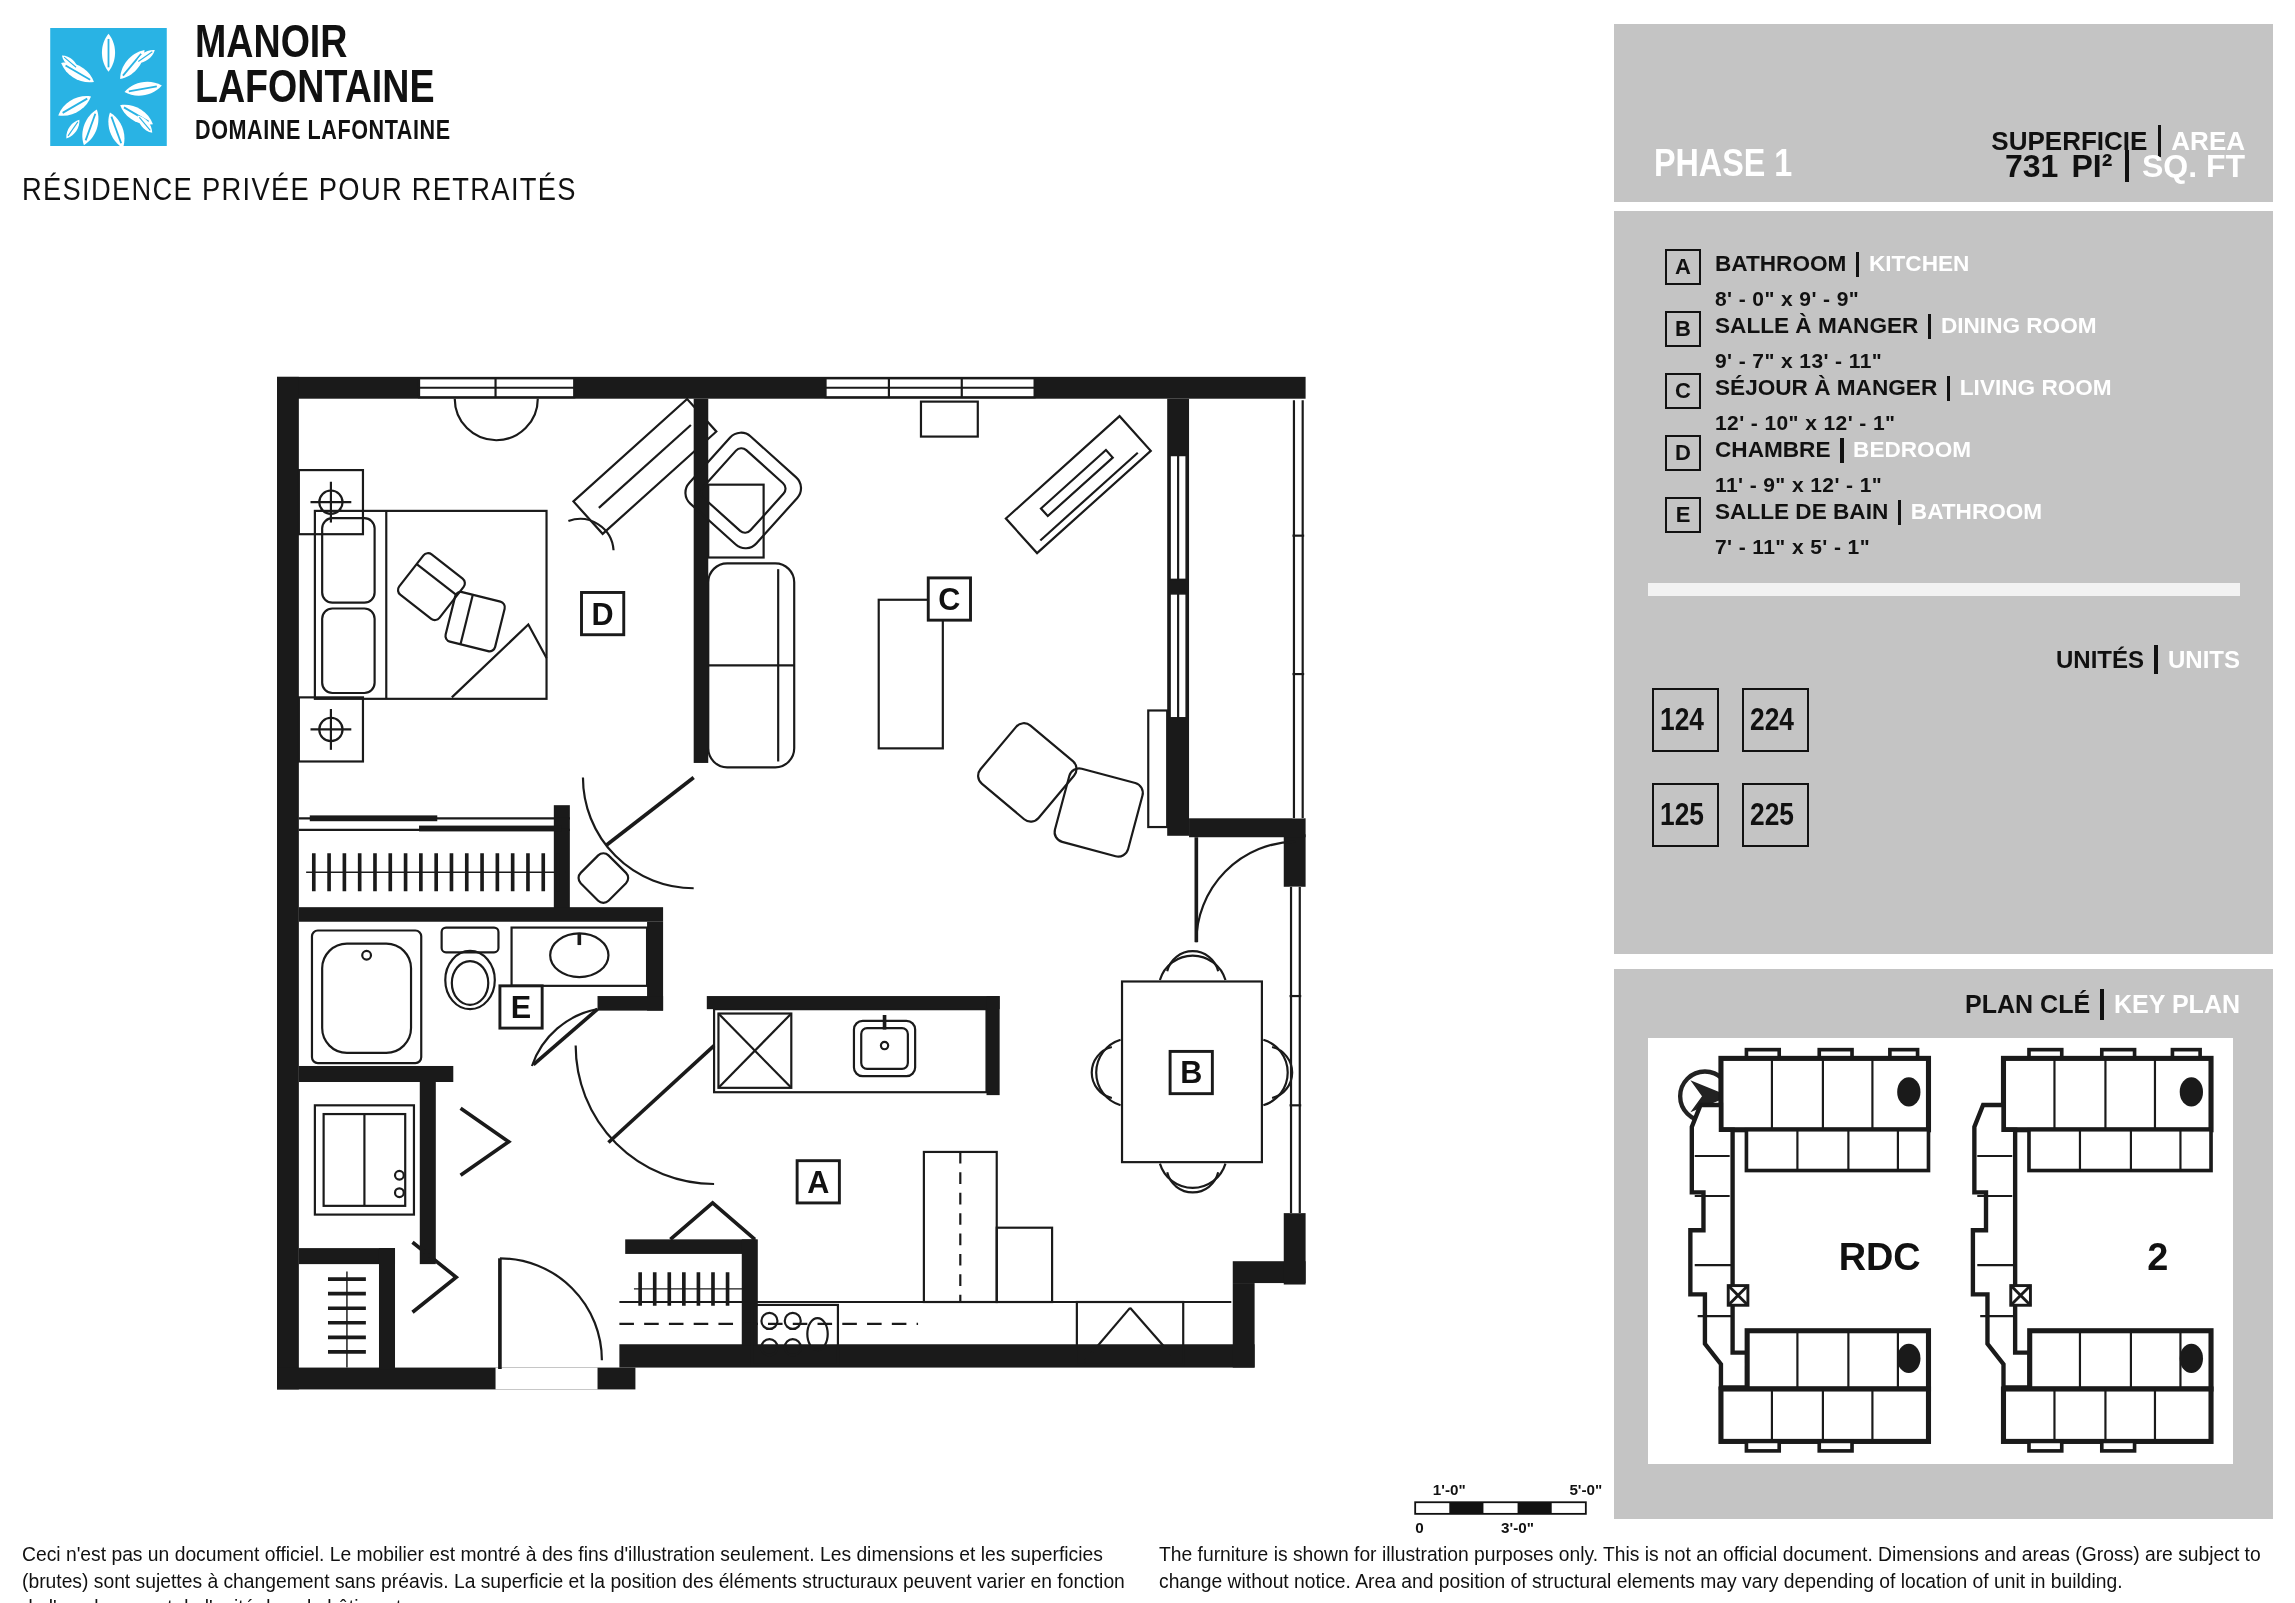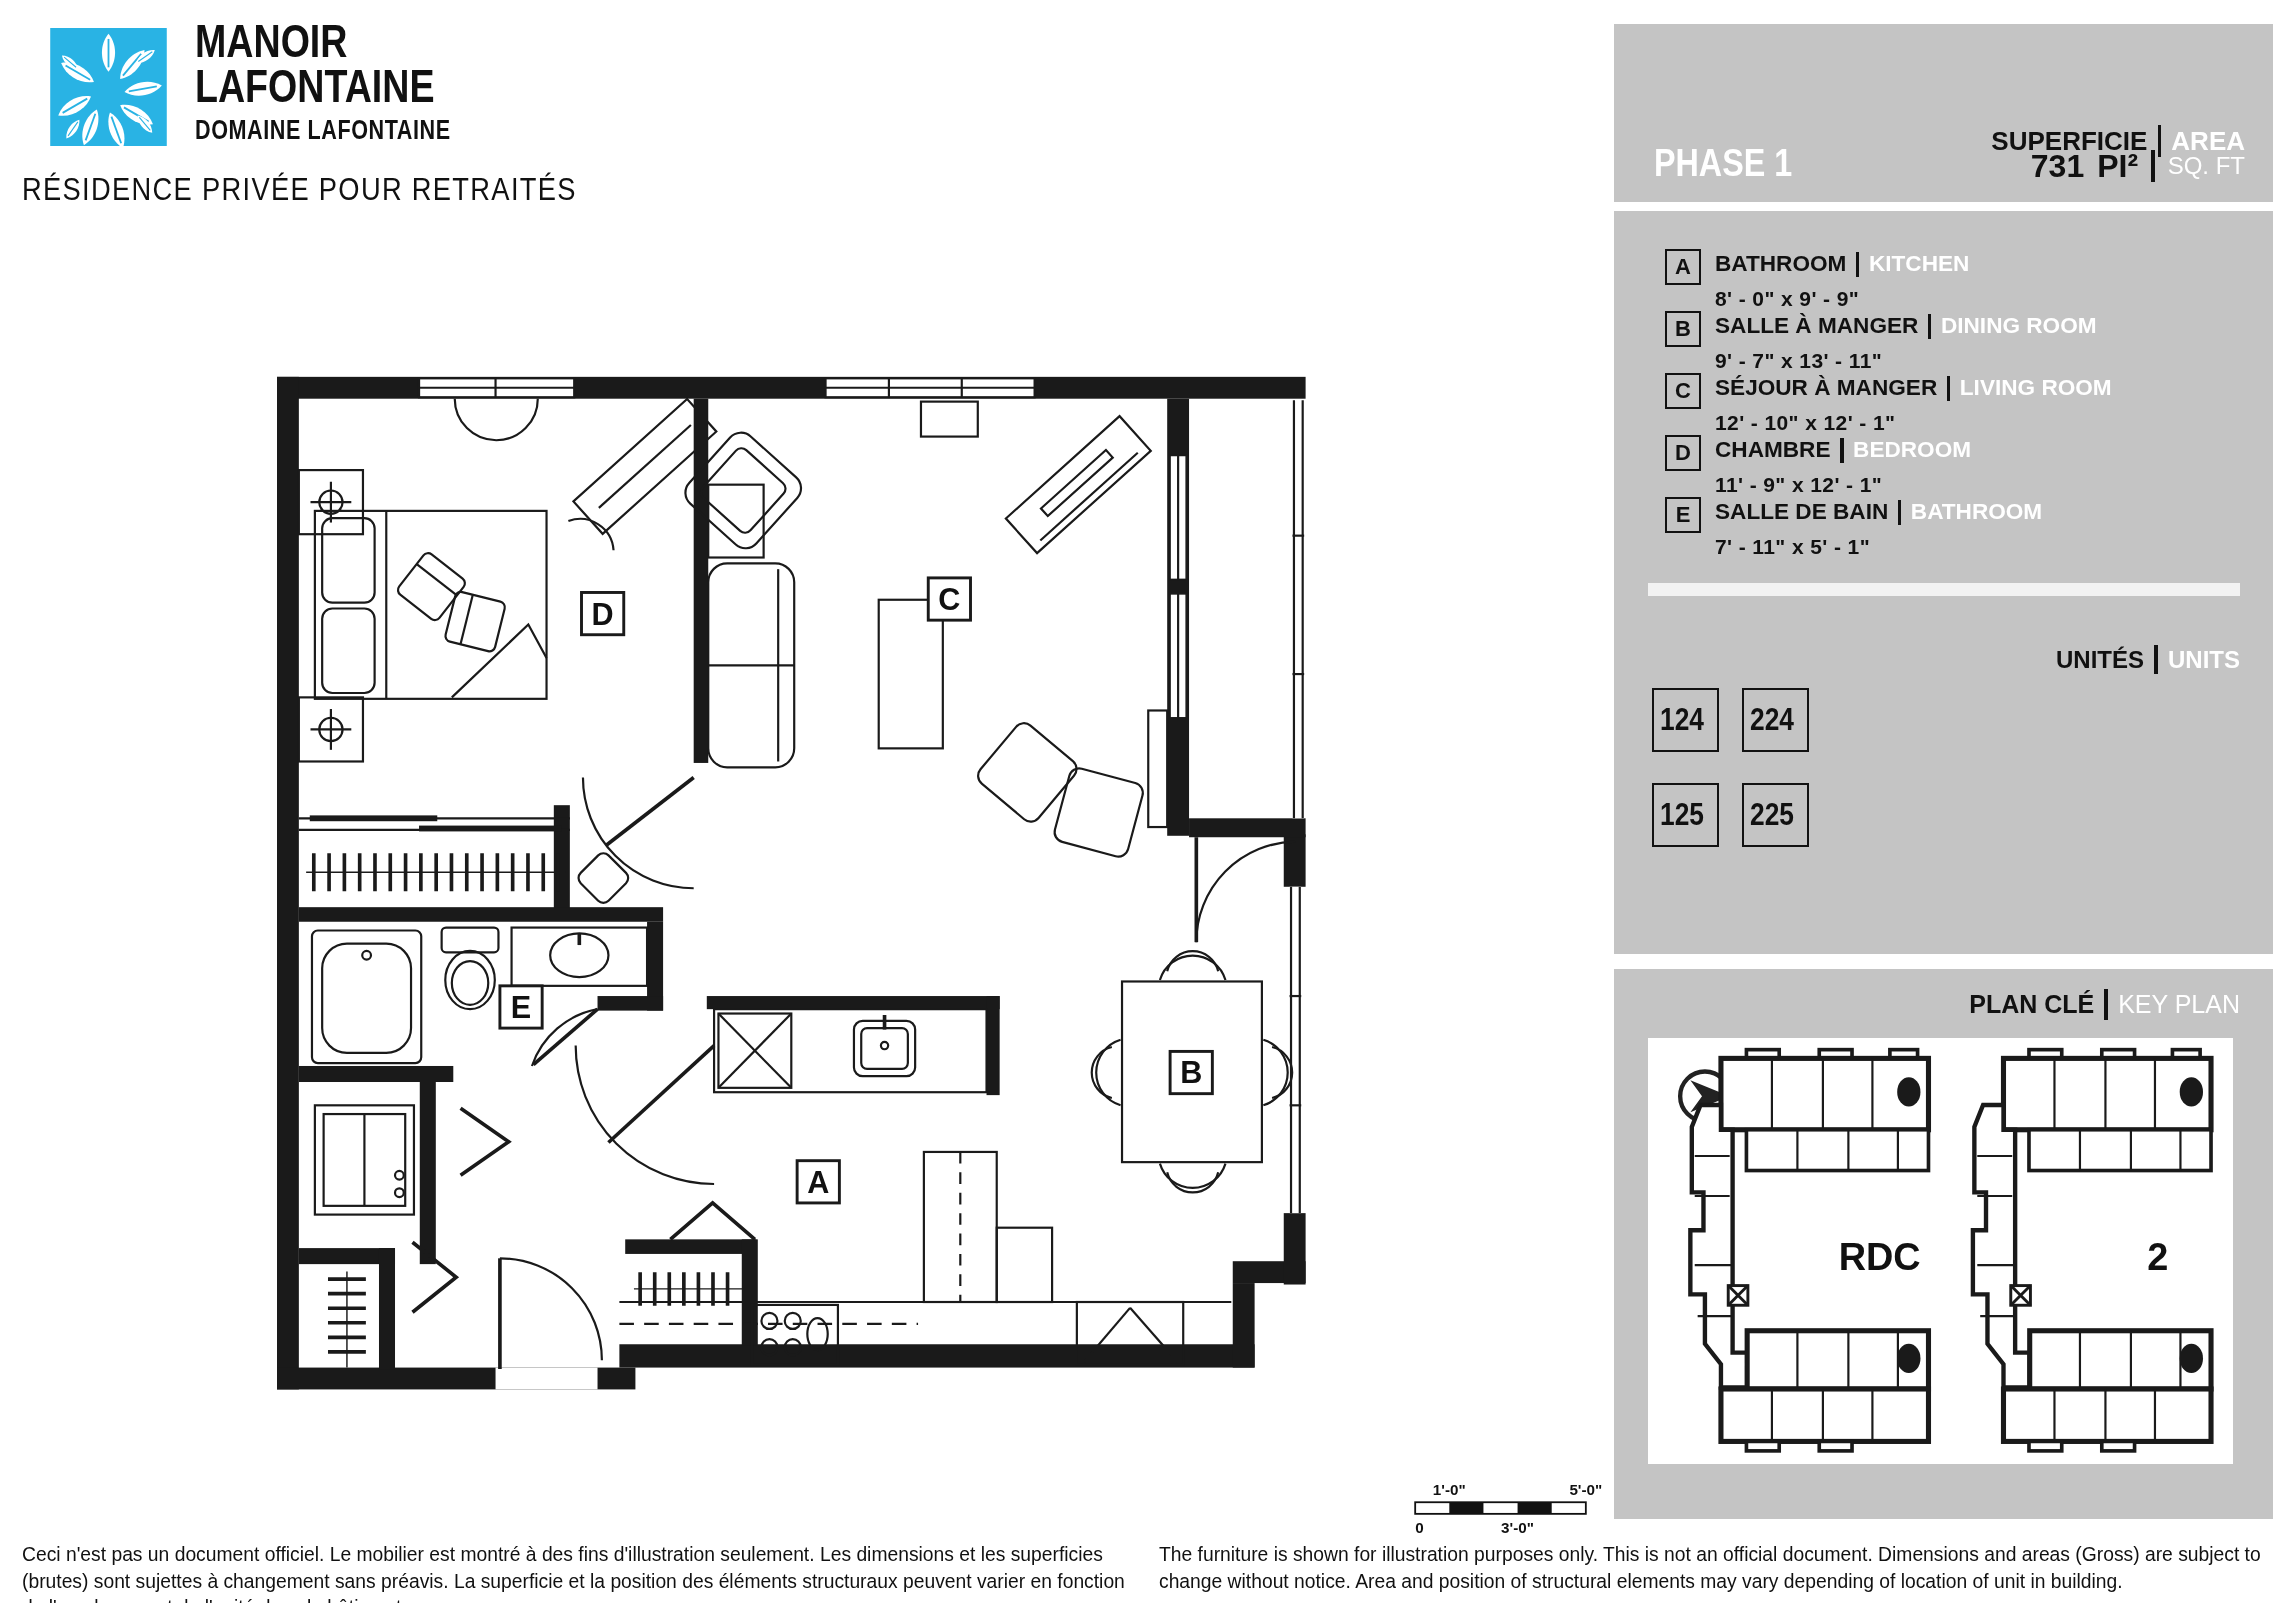--- a/index.html
+++ b/index.html
@@ -69,21 +69,21 @@
       <span class="vbar vbarTall"></span>
       <span class="wtxt" style="font-weight:700;font-size:26px;">AREA</span>
     </div>
     <div class="abs" style="left:40px;bottom:17.5px;font-weight:700;font-size:38px;color:#fff;">
       <span class="cond" style="transform:scaleX(.85);">PHASE 1</span>
     </div>
     <div class="abs row" style="right:28px;bottom:17.5px;gap:13px;">
       <span style="font-weight:700;font-size:32px;">731</span>
       <span style="font-weight:700;font-size:32px;">PI²</span>
       <span class="vbar vbarTall"></span>
-      <span class="wtxt" style="font-weight:400;font-size:24px;">SQ. FT</span>
+      <span class="wtxt" style="font-weight:700;font-size:32px;">SQ. FT</span>
     </div>
   </div>
 
   <div class="panel" style="left:1614px;top:211px;width:659px;height:743px;">
 
     <div class="legend-letter" style="left:51px;top:38px;">A</div>
     <div class="legend-name" style="left:101px;top:40px;">
       <span>BATHROOM</span>
       <span class="vbar vbarMid"></span>
       <span class="wtxt">KITCHEN</span>
@@ -141,21 +141,21 @@
       </div>
     <div class="unitbox" style="left:128px;top:572px;">
         <span class="cond" style="transform:scaleX(.85);">225</span>
       </div>
   </div>
 
   <div class="panel" style="left:1614px;top:969px;width:659px;height:550px;">
     <div class="abs row" style="right:33px;top:20.4px;">
       <span style="font-weight:700;font-size:25px;">PLAN CLÉ</span>
       <span class="vbar" style="height:31px;"></span>
-      <span class="wtxt" style="font-weight:400;font-size:25px;">KEY PLAN</span>
+      <span class="wtxt" style="font-weight:700;font-size:25px;">KEY PLAN</span>
     </div>
 
     <div class="abs" style="left:34px;top:69px;width:585px;height:426px;background:#fff;">
       <svg width="585" height="426" viewBox="0 0 803 585">
         <defs>
           <g id="bldg" stroke="#1a1a1a" fill="#ffffff">
 
             <rect x="95" y="4" width="45" height="14" stroke-width="5"></rect>
             <rect x="195" y="4" width="45" height="14" stroke-width="5"></rect>
             <rect x="292" y="4" width="38" height="14" stroke-width="5"></rect>

